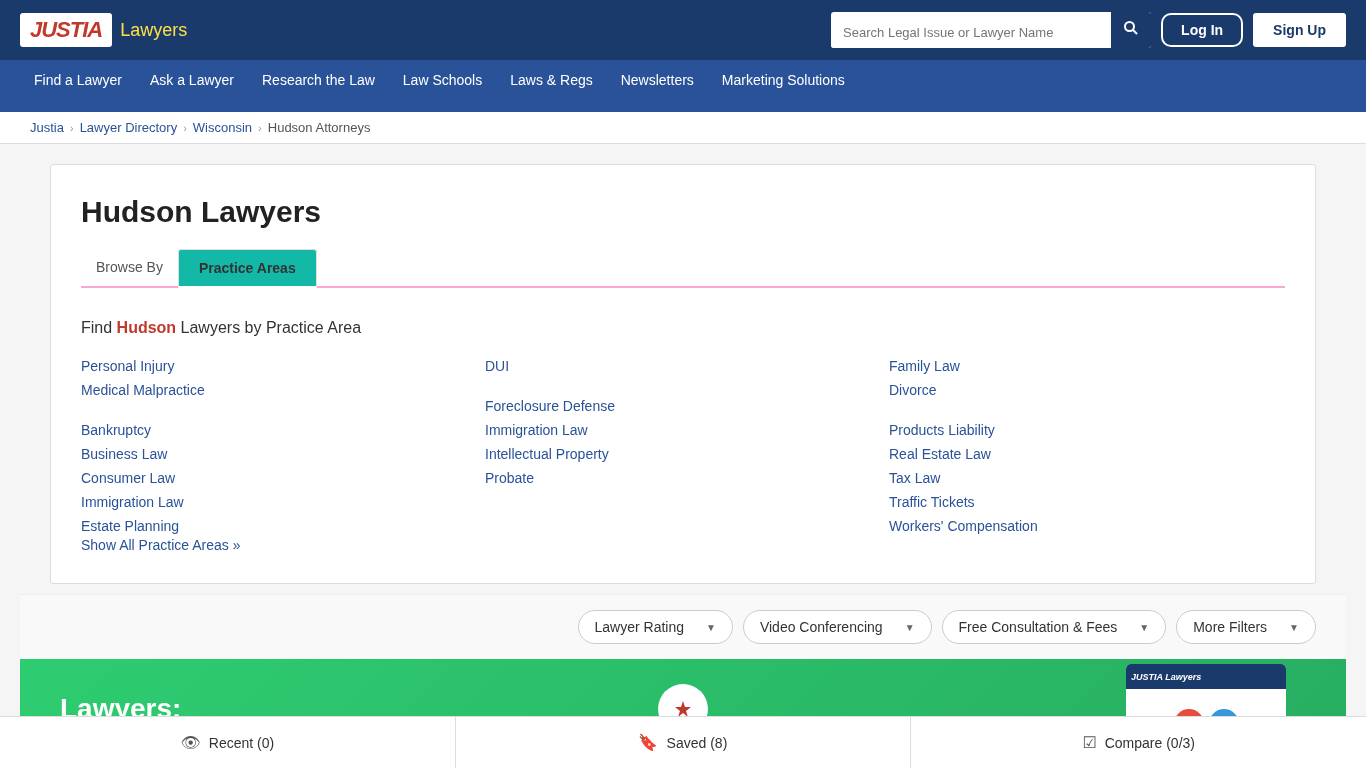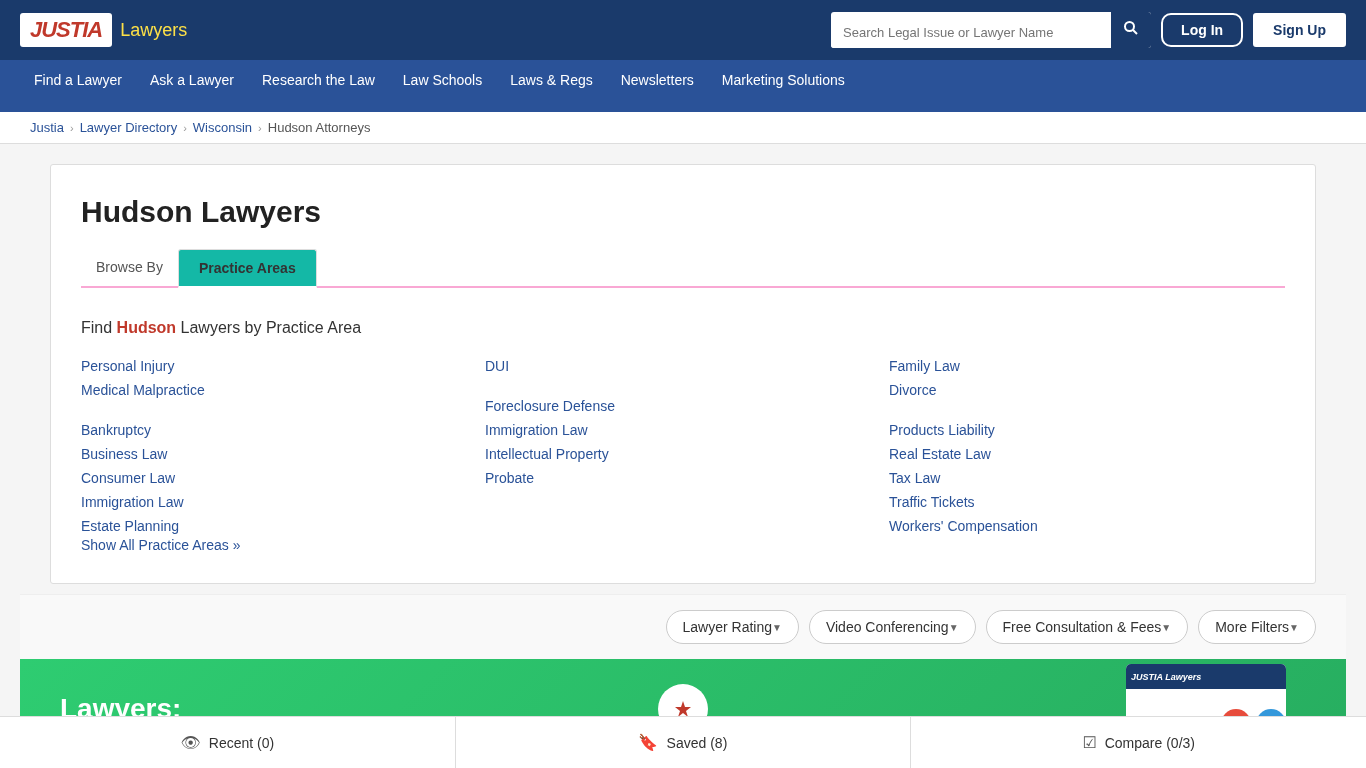--- a/index.html
+++ b/index.html
@@ -201,21 +201,21 @@
     }
     .filter-btn {
       background: white;
       border: 1px solid #ccc;
       border-radius: 20px;
       padding: 8px 16px;
       font-size: 14px;
       cursor: pointer;
       display: flex;
       align-items: center;
-      gap: 0;
+      gap: 22px;
       color: #333;
     }
     .filter-chevron { font-size: 10px; color: #666; }
 
     
     .ad-banner {
       margin: 0 30px;
       height: 100px;
       background: linear-gradient(135deg, #2ecc71, #27ae60);
       border-radius: 5px;
@@ -248,21 +248,21 @@
     .ad-banner-screen {
       position: absolute;
       right: 60px;
       top: 5px;
       background: white;
       width: 160px;
       height: 90px;
       border-radius: 5px;
       display: flex;
       align-items: center;
-      justify-content: flex-end;
+      justify-content: center;
       overflow: hidden;
     }
     .screen-inner {
       background: #1a3a6b;
       width: 100%;
       height: 25px;
       position: absolute;
       top: 0;
       display: flex;
       align-items: center;

